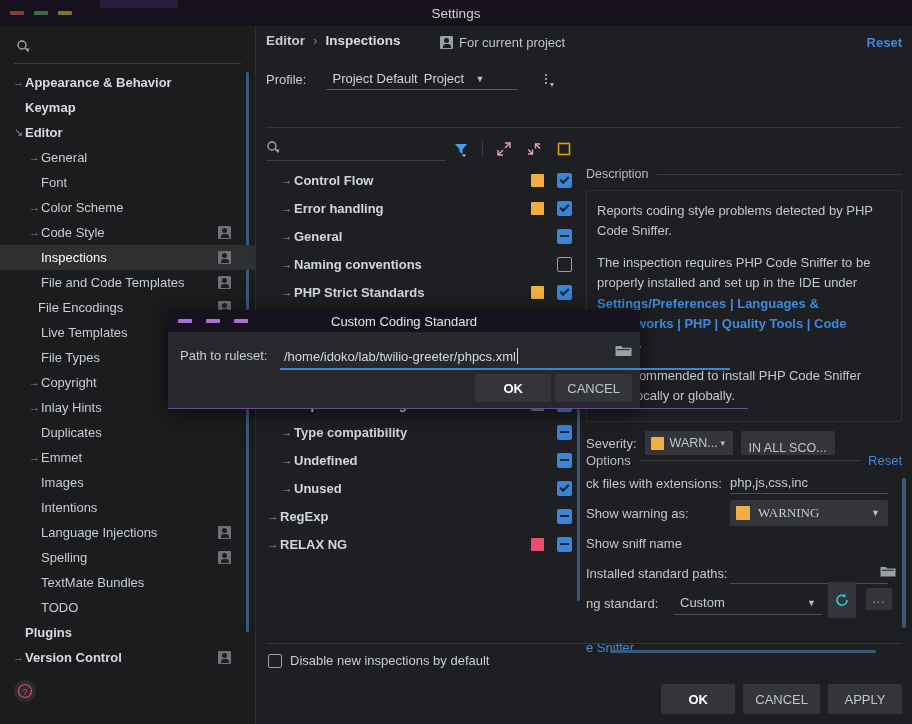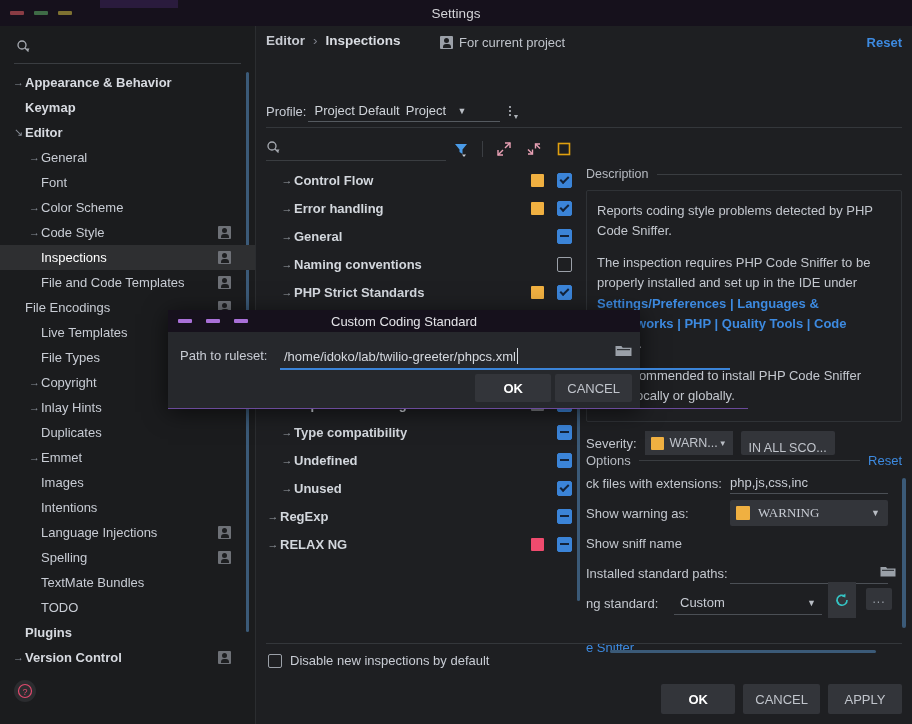--- a/index.html
+++ b/index.html
@@ -117,21 +117,21 @@
     content: ""; position: absolute; left: 2.5px; top: 7.5px;
     width: 8px; height: 4px; border-radius: 3px 3px 0 0; background: #1e1f22;
   }
   .reset-top {
     position: absolute; right: 10px; top: 9px;
     color: #3d8ae0; font-size: 13px; font-weight: bold;
   }
 
   .profile-row {
     position: absolute; left: 10px; top: 40px; height: 26px;
-    display: flex; align-items: center; gap: 2px; margin-top: 32px;
+    display: flex; align-items: center; gap: 20px;
   }
   .profile-lbl { font-size: 13px; color: #c8ccd4; }
   .profile-combo {
     position: relative; width: 192px; height: 22px;
     border-bottom: 1px solid #555a60; display: flex; align-items: center;
     padding: 0 4px 0 6px;
   }
   .profile-combo .pname { font-size: 13px; color: #cfd3d9; }
   .profile-combo .pscope { font-size: 13px; color: #cfd3d9; margin-left: 6px; }
   .profile-combo .caret {
@@ -395,21 +395,21 @@
         <div class="sb-item sel" style="padding-left: 28px;">
           <span class="arrow"></span>
           <span class="lbl">Inspections</span>
           <span class="pbadge"></span>
         </div>
         <div class="sb-item" style="padding-left: 28px;">
           <span class="arrow"></span>
           <span class="lbl">File and Code Templates</span>
           <span class="pbadge"></span>
         </div>
-        <div class="sb-item" style="padding-left: 12px;">
+        <div class="sb-item" style="padding-left: 25px;">
           <span class="arrow"></span>
           <span class="lbl">File Encodings</span>
           <span class="pbadge"></span>
         </div>
         <div class="sb-item" style="padding-left: 28px;">
           <span class="arrow"></span>
           <span class="lbl">Live Templates</span>
         </div>
         <div class="sb-item" style="padding-left: 28px;">
           <span class="arrow"></span>

